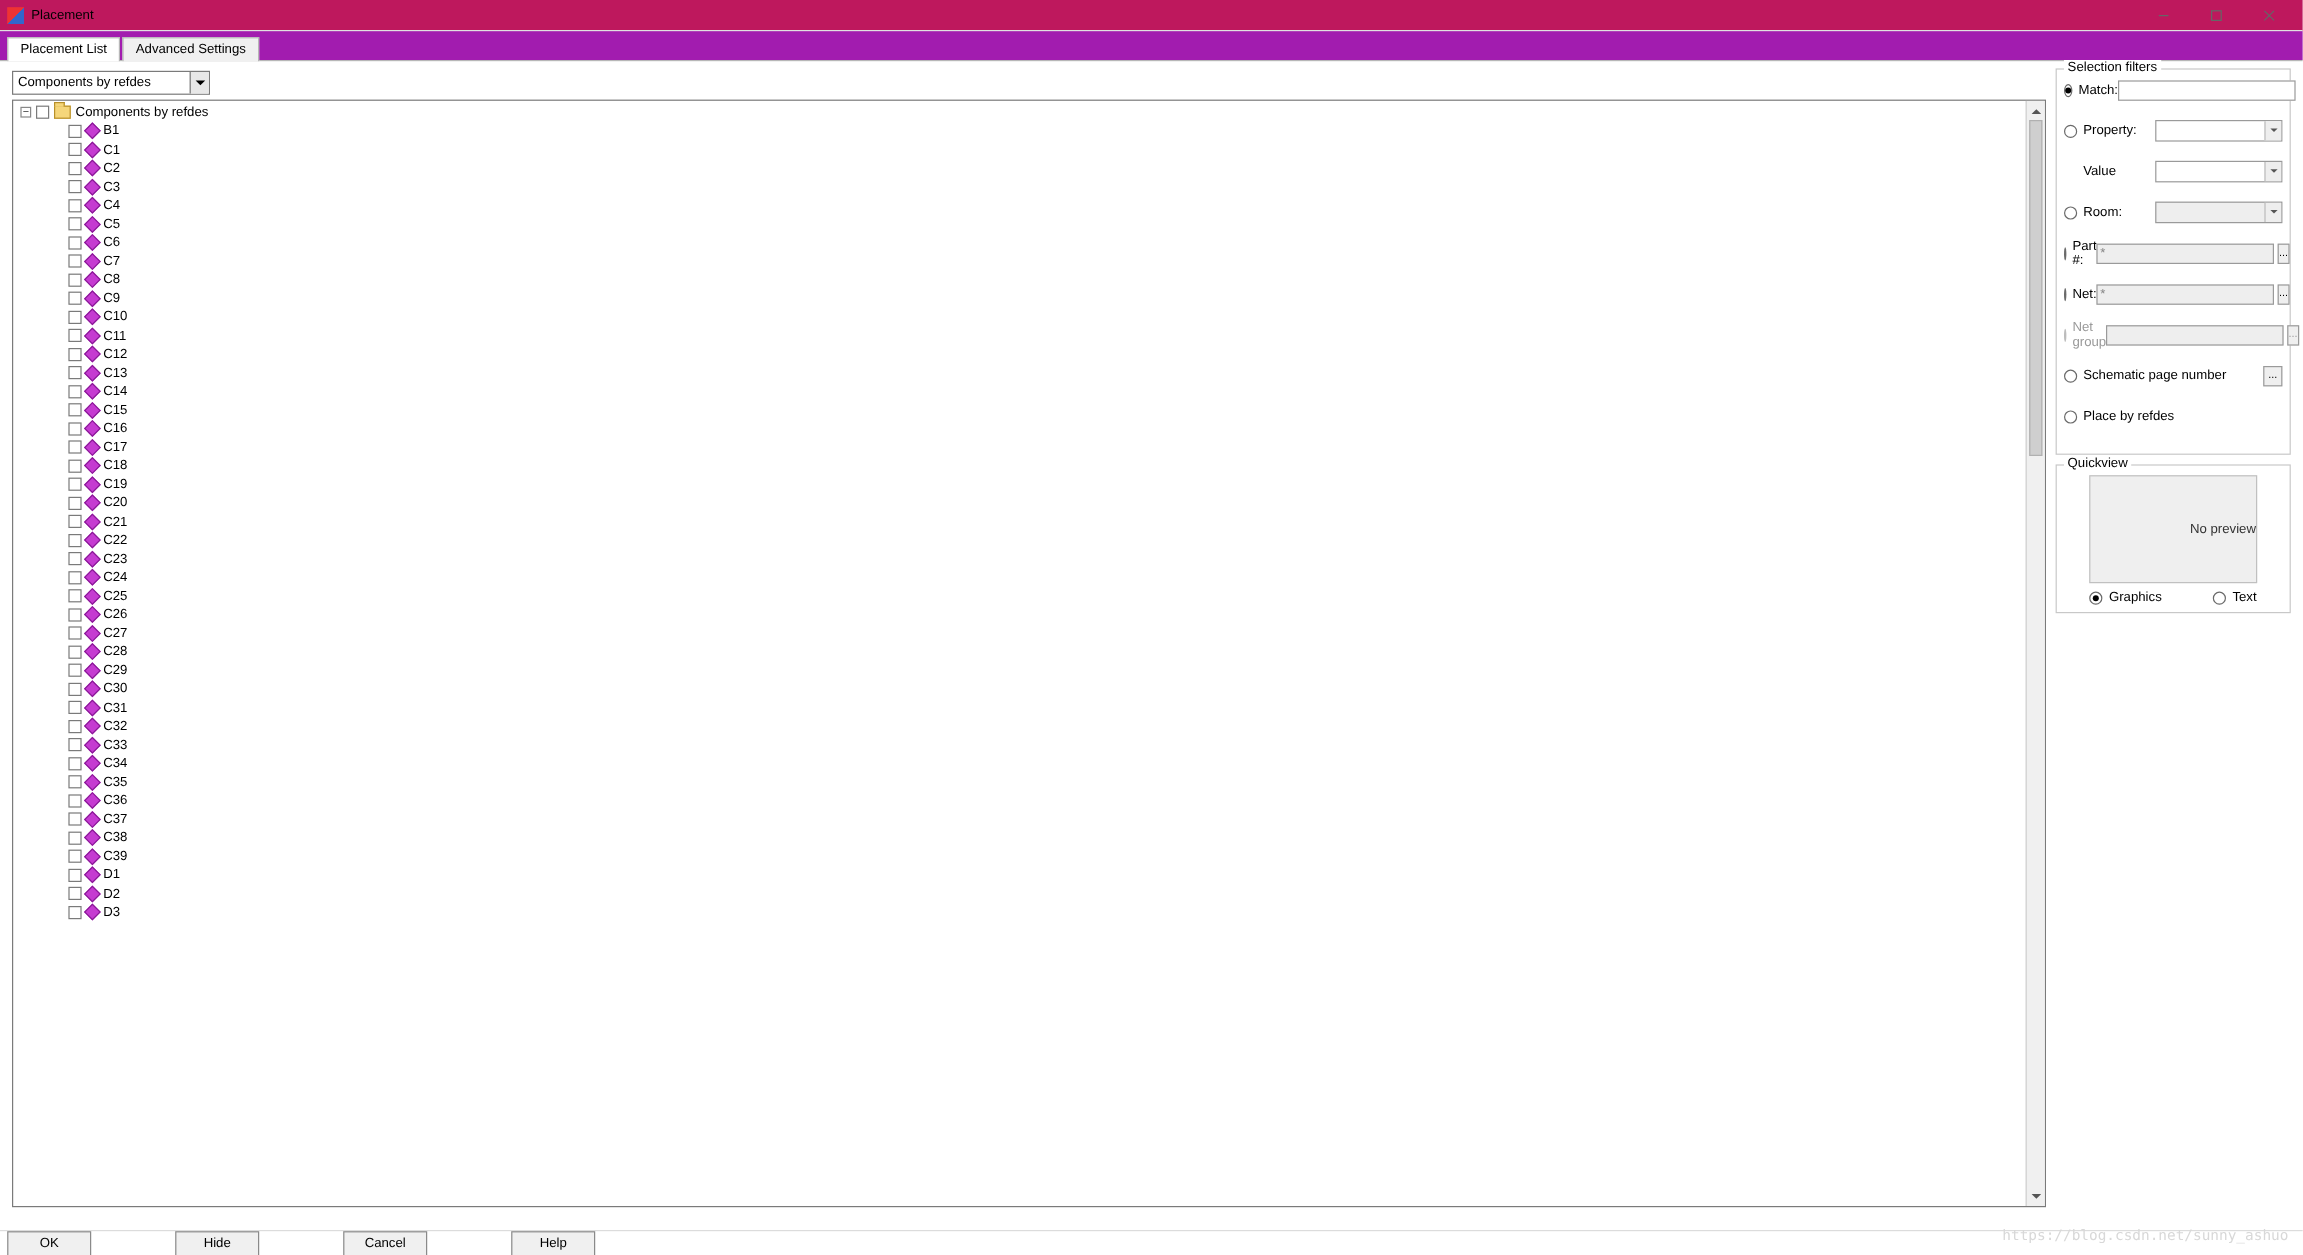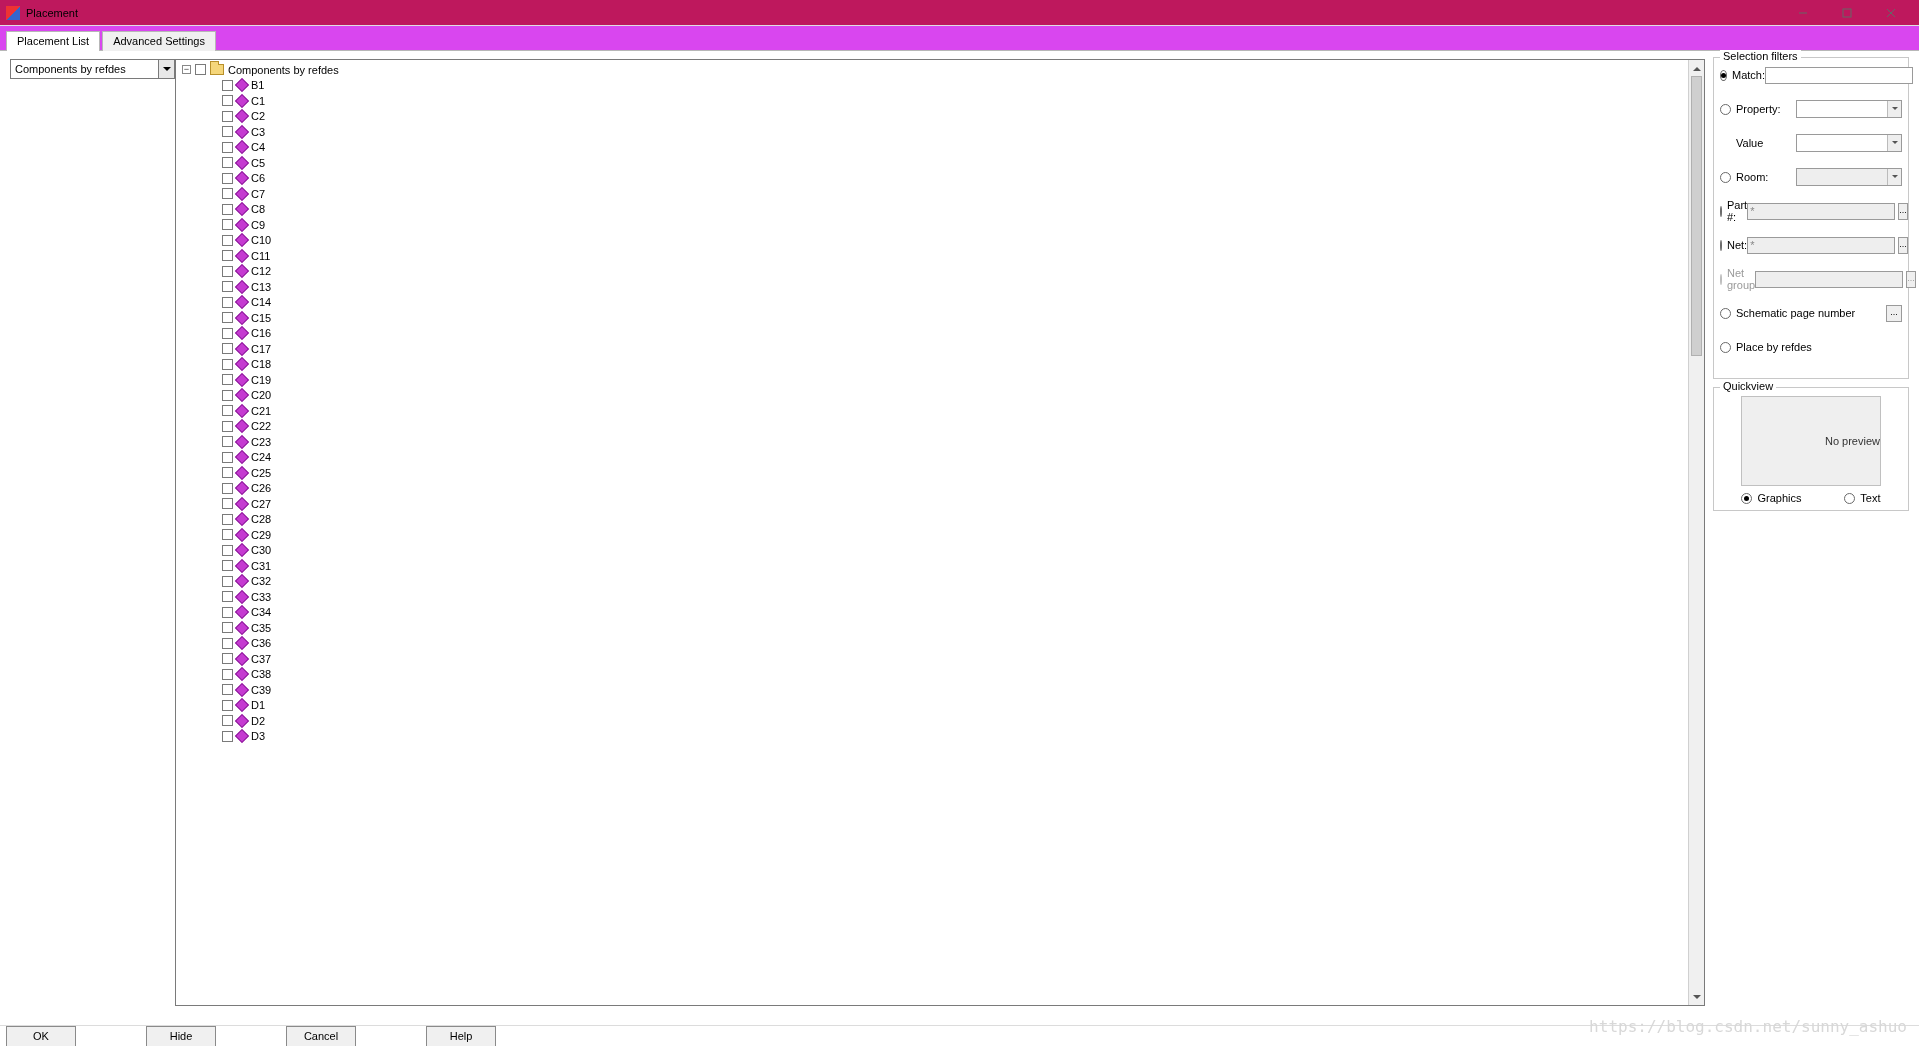--- a/index.html
+++ b/index.html
@@ -32,21 +32,21 @@
 .winbtn {
   width: 44px; height: 26px; display:flex; align-items:center; justify-content:center;
   color:#666;
 }
 .winbtn svg { width:10px; height:10px; }
 
 
 .tabbar {
   display:flex; align-items:flex-end;
   padding: 4px 6px 0 6px;
-  background:#d946ef;
+  background:#a21caf;
 }
 .tab {
   border:1px solid #b7b7b7;
   border-bottom:none;
   padding:3px 10px 4px 10px;
   margin-right:2px;
   background:#f0f0f0;
   position:relative; top:1px;
 }
 .tab.active { background:#fff; }
@@ -55,20 +55,21 @@
 }
 
 
 .main {
   display:flex;
   height: calc(100% - 26px - 28px - 33px); 
 }
 .leftpane {
   flex:1;
   display:flex;
+  flex-direction:column;
   padding:8px 4px 4px 10px;
 }
 .rightpane {
   width: 210px;
   padding:6px 10px 4px 4px;
 }
 
 .combo {
   display:inline-flex; align-items:center;
   border:1px solid #7a7a7a;
@@ -235,21 +236,21 @@
 .btn{
   min-width:70px; height:21px;
   border:1px solid #8a8a8a;
   background:#f0f0f0;
   font-size:11px;
   display:flex; align-items:center; justify-content:center;
 }
 
 .watermark{
   position:absolute; right:12px; bottom:10px;
-  color:#d8d8d8; font-size:16px; font-family:monospace;
+  color:#d8d8d8; font-size:12px; font-family:monospace;
   pointer-events:none;
 }
 </style>
 </head>
 <body>
 
 <div class="titlebar">
   <span class="app-icon"></span>
   <span class="title">Placement</span>
   <span class="spacer"></span>

